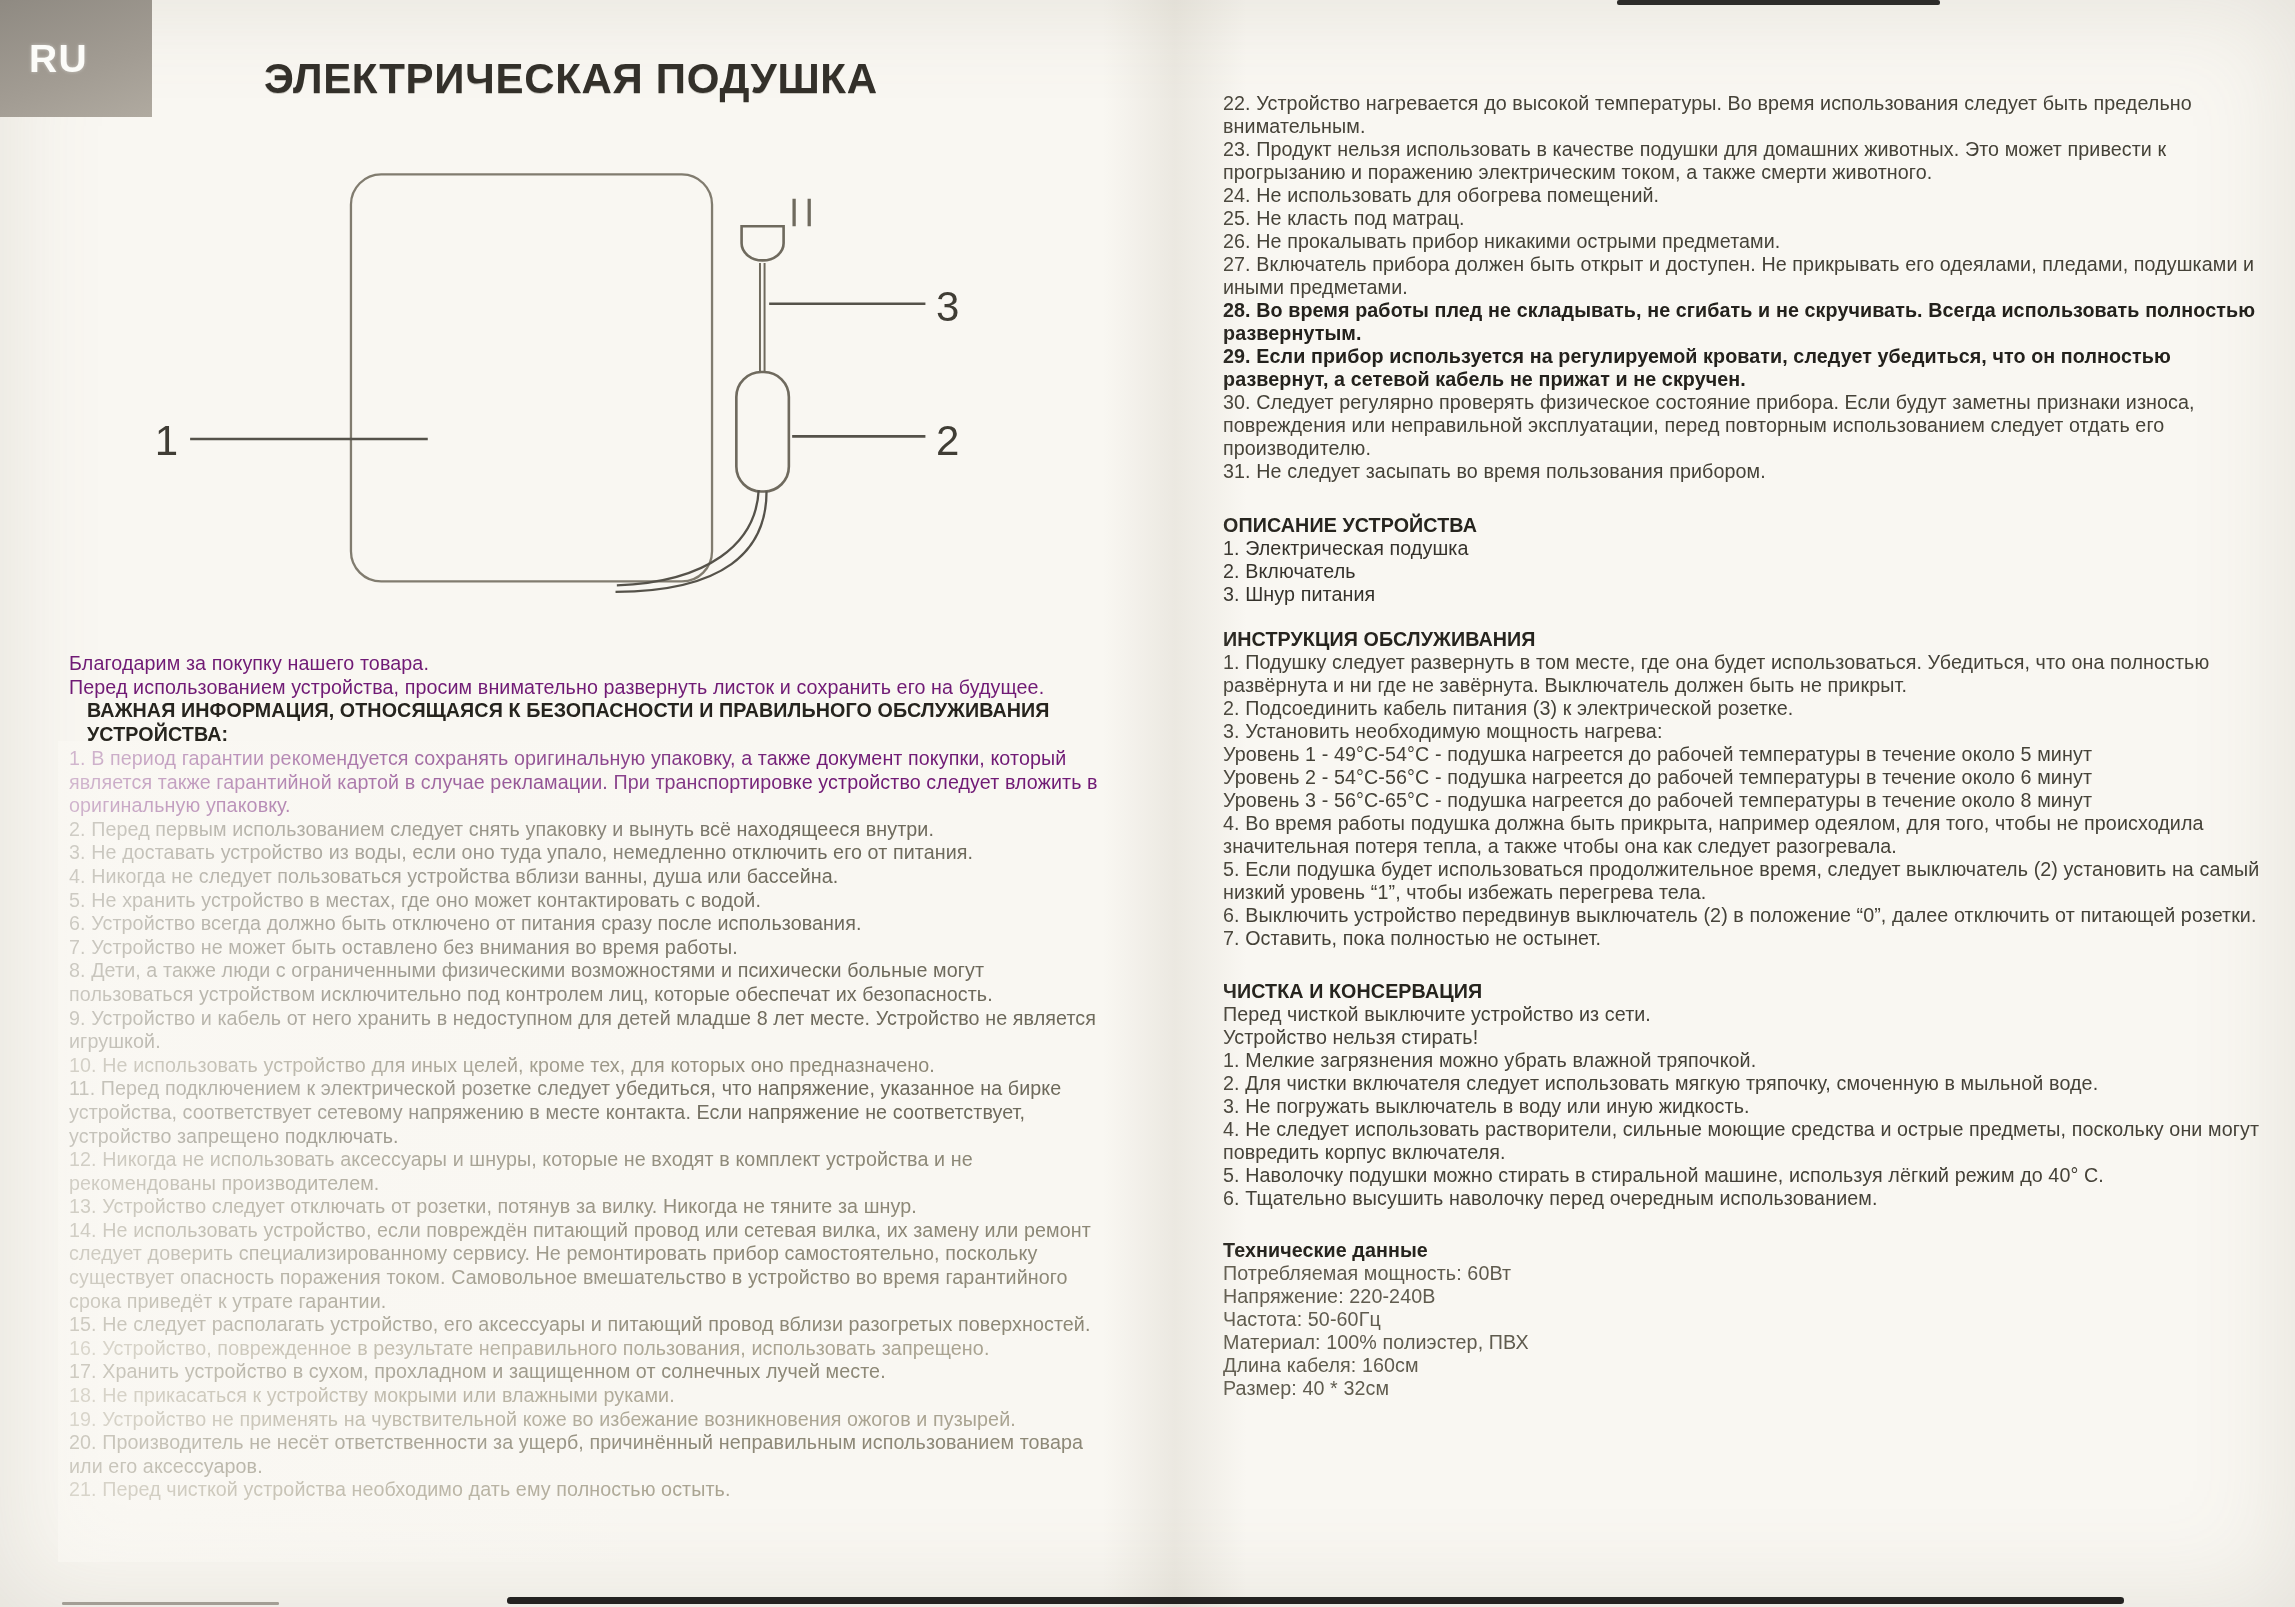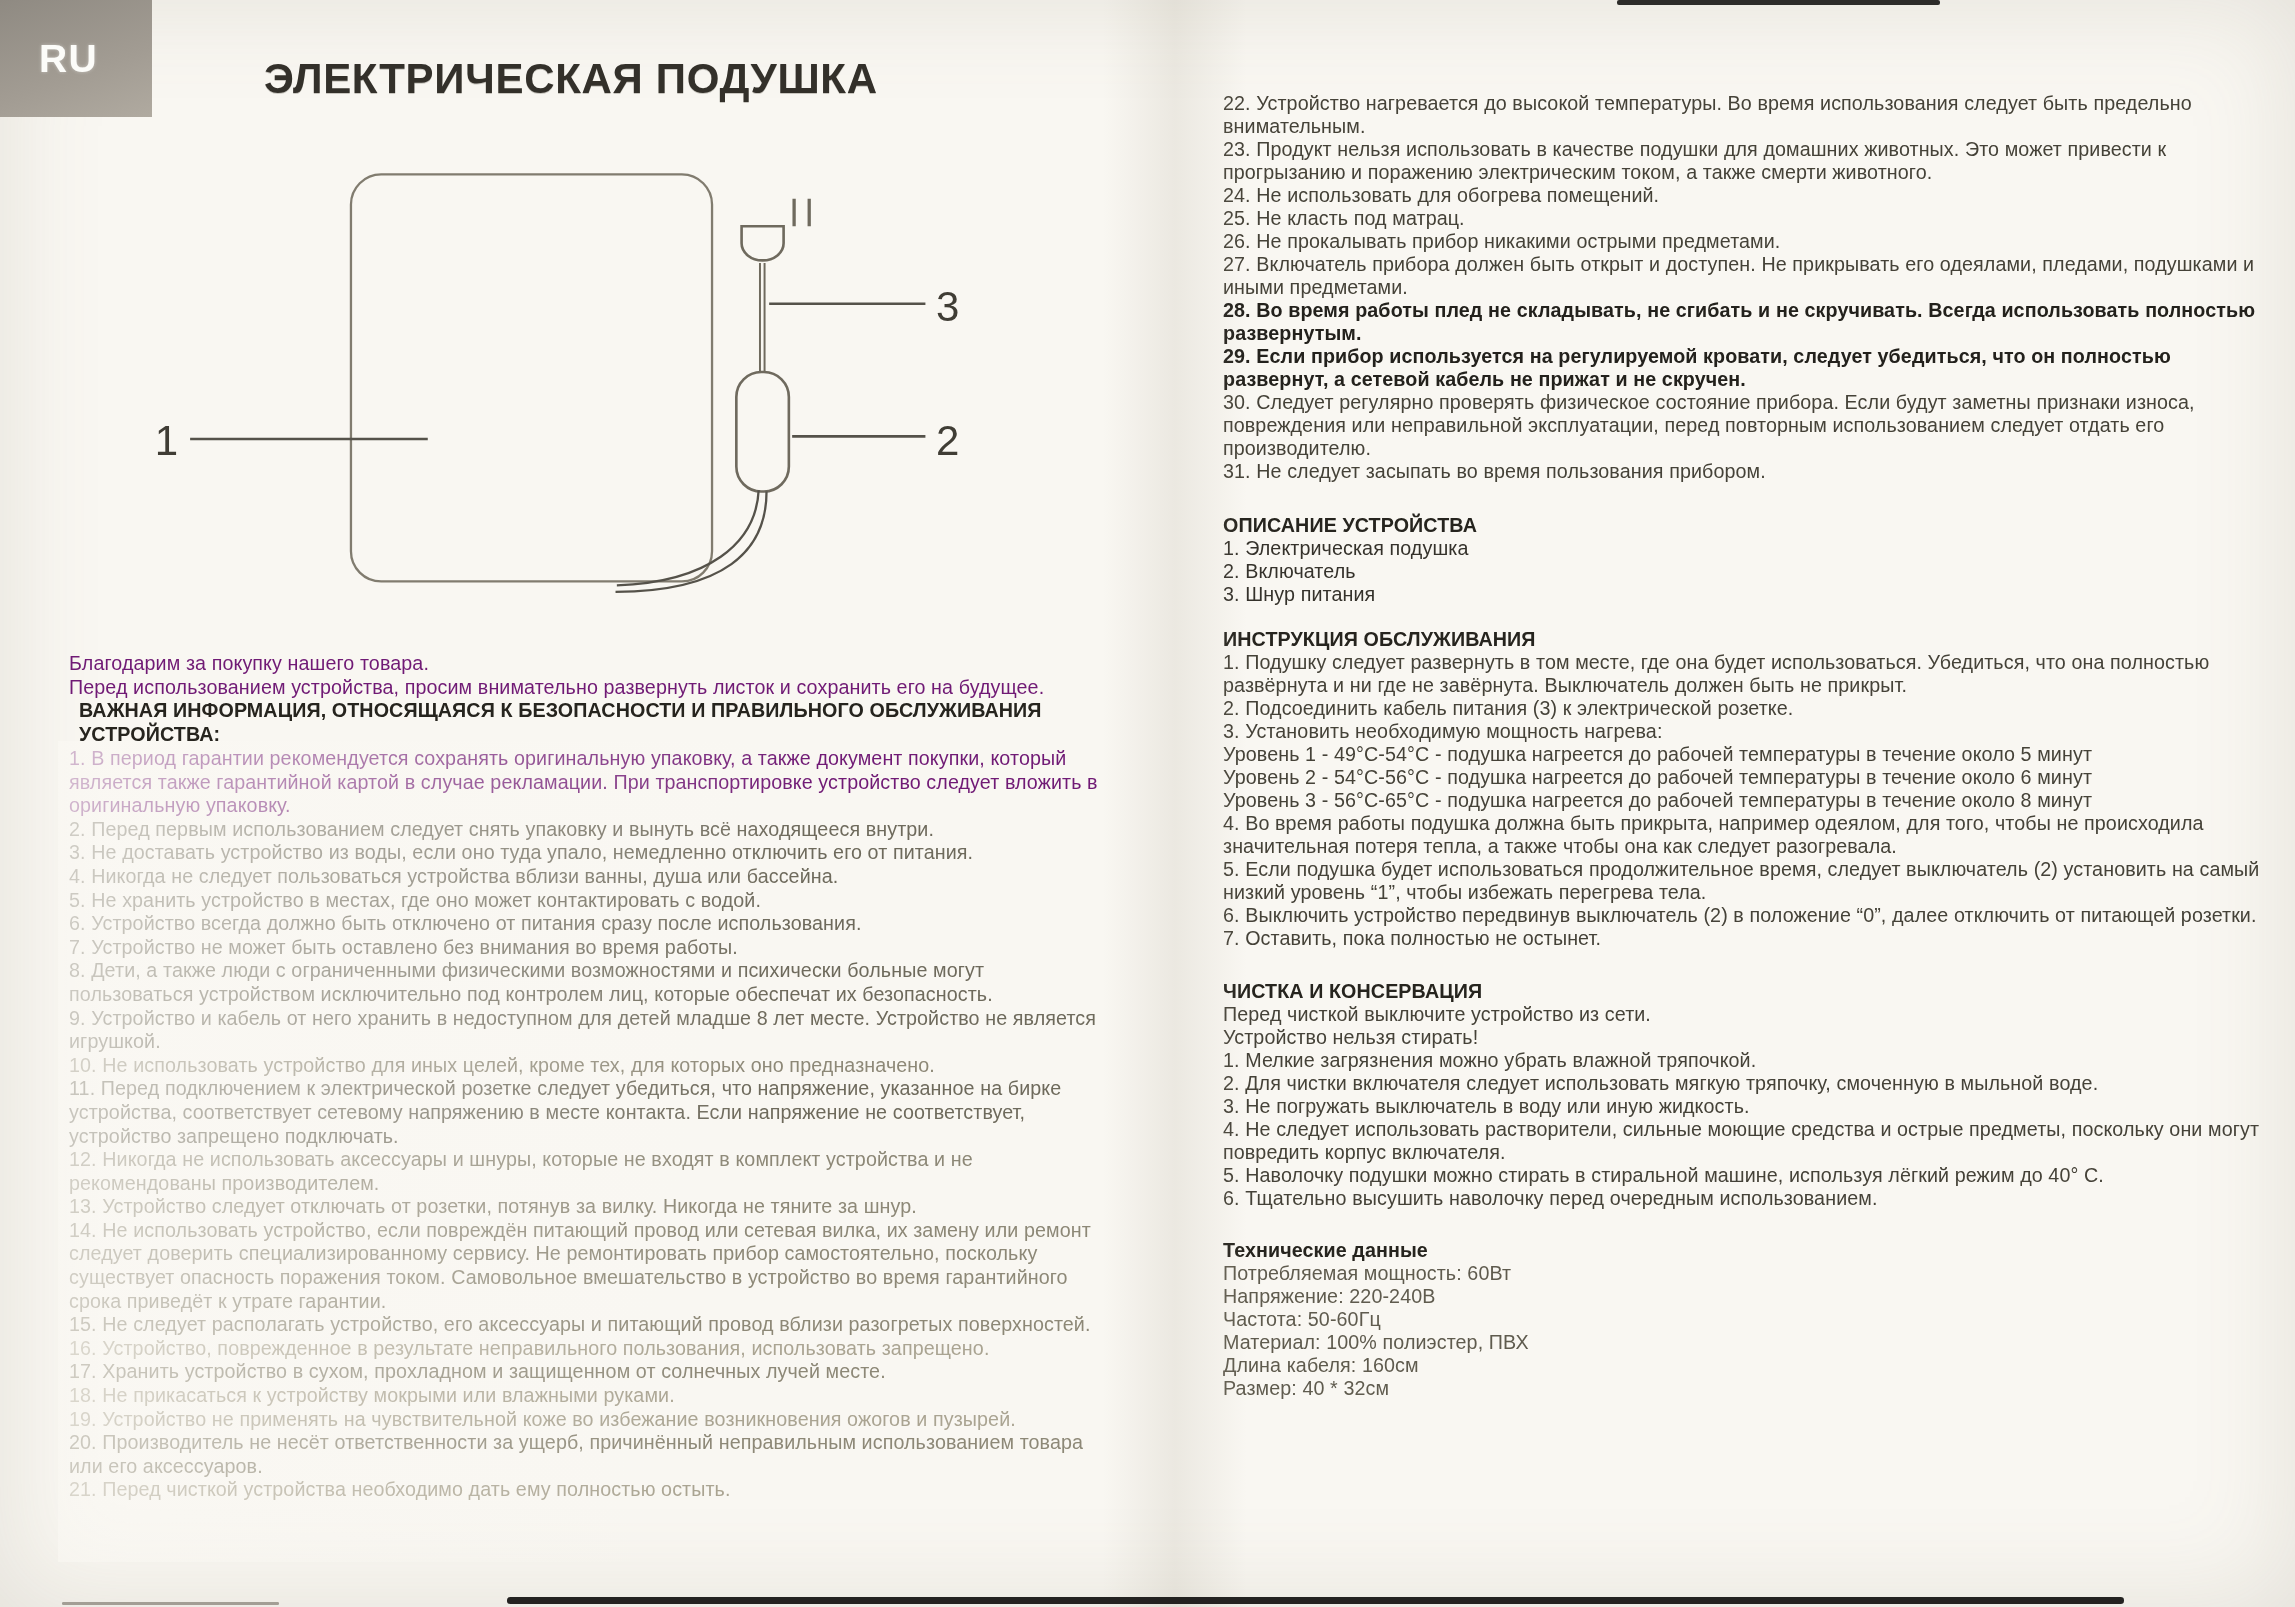--- a/index.html
+++ b/index.html
@@ -23,22 +23,23 @@
   .fade3{color:#8d8877;}
   .fade4{color:#aaa492;}
   .techline{color:#5f5b4e;}
   .descline{color:#35322b;}
   #badge{
     left:0;top:0;width:152px;height:117px;
     background:linear-gradient(160deg,#8f8a82,#a29c93 60%,#b0aaa0);
     display:flex;align-items:center;
   }
   #badge span{
-    font-size:39px;font-weight:700;color:#fcfcf9;padding-left:39px;letter-spacing:1.3px;
+    font-size:39px;font-weight:700;color:#fcfcf9;padding-left:17px;letter-spacing:1.3px;
     text-shadow:0 0 3.9px rgba(255,255,255,.4);
+    margin-left:12px;
   }
   #title{
     left:264px;top:55px;width:788px;
     font-size:42px;font-weight:700;color:#33302a;letter-spacing:0.7px;white-space:nowrap;
     text-shadow:0 0.7px 0 rgba(60,55,45,.25);
   }
   #left-fade-overlay{
     left:58px;top:741px;width:1083px;height:821px;pointer-events:none;
     background:linear-gradient(100deg,rgba(250,248,243,.72),rgba(250,248,243,.28) 38%,rgba(250,248,243,0) 62%);
   }
@@ -85,21 +86,21 @@
     <text x="1366" y="452" font-size="64" fill="#403d35">2</text>
     <text x="1366" y="248" font-size="64" fill="#403d35">3</text>
   </svg>
 
   <div class="abs leftcol" style="left:69px;top:652px;">
 
   <div class="line fade1">Благодарим за покупку нашего товара.</div>
       <div class="line fade1">Перед использованием устройства, просим внимательно развернуть листок и сохранить его на будущее.</div>
     </div>
 
-  <div class="abs leftcol h" style="left:79px;top:699px;">
+  <div class="abs leftcol h" style="left:87px;top:699px;">
 
   <div class="line">ВАЖНАЯ ИНФОРМАЦИЯ, ОТНОСЯЩАЯСЯ К БЕЗОПАСНОСТИ И ПРАВИЛЬНОГО ОБСЛУЖИВАНИЯ</div>
       <div class="line">УСТРОЙСТВА:</div>
     </div>
 
   <div class="abs leftcol" style="left:69px;top:747px;">
 
   <div class="line fade1">1. В период гарантии рекомендуется сохранять оригинальную упаковку, а также документ покупки, который является также гарантийной картой в случае рекламации. При транспортировке устройство следует вложить в оригинальную упаковку.</div>
       <div class="line fade2">2. Перед первым использованием следует снять упаковку и вынуть всё находящееся внутри.</div>
       <div class="line fade2">3. Не доставать устройство из воды, если оно туда упало, немедленно отключить его от питания.</div>

